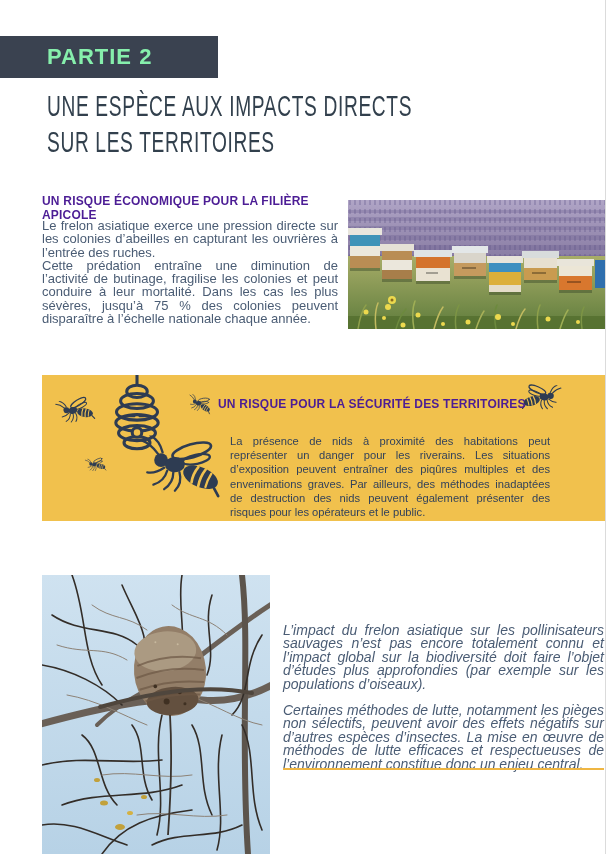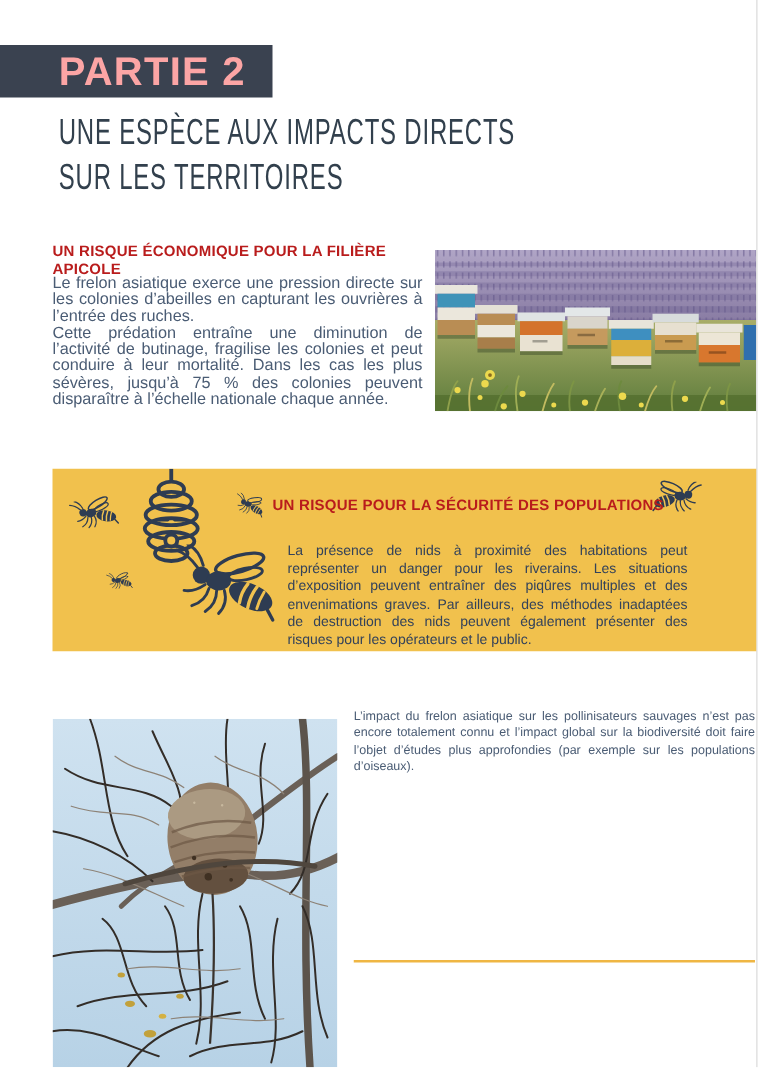--- a/index.html
+++ b/index.html
@@ -1,43 +1,43 @@
 <!DOCTYPE html>
 <html><head>
 <meta charset="utf-8">
 <style>
   html,body{margin:0;padding:0;background:#fff;}
   .page{position:relative;width:610px;height:854px;background:#ffffff;overflow:hidden;
         font-family:"Liberation Sans","DejaVu Sans",sans-serif;}
   .abs{position:absolute;}
   
   .band{left:0;top:36px;width:218px;height:42px;background:#3A4250;display:flex;align-items:center;}
-  .band .part{margin-left:47px;font-size:32px;font-weight:bold;color:#fca5a5;letter-spacing:1px;}
+  .band .part{margin-left:47px;font-size:22px;font-weight:bold;color:#86efac;letter-spacing:1px;}
   .doc-title{left:47px;top:88px;color:#32404D;font-size:29px;line-height:36px;
              transform:scaleX(0.66);transform-origin:0 0;white-space:nowrap;font-weight:400;letter-spacing:1px;}
   .doc-title span{display:block;}
   
-  .sec-heading{font-size:12px;font-weight:bold;color:#b91c1c;letter-spacing:0.2px;}
+  .sec-heading{font-size:12px;font-weight:bold;color:#4c1d95;letter-spacing:0.2px;}
   .body-text{font-size:13px;line-height:13.3px;color:#4A5C74;text-align:justify;}
   .body-text p{margin:0;}
   .body-text p + p{margin-top:0;}
   
   .s1-heading{left:42px;top:194px;width:310px;}
   .s1-body{left:42px;top:219px;width:296px;}
   .apiary{left:348px;top:200px;width:257px;height:129px;overflow:hidden;}
   
   .ybox{left:42px;top:375px;width:563px;height:146px;background:#F1C14D;}
   .ybox .sec-heading{position:absolute;left:176px;top:22px;width:360px;}
   .ybox-body{position:absolute;left:176px;top:47px;width:344px;font-size:11.2px;line-height:14.2px;
              color:#33425A;text-align:justify;}
   .icon{position:absolute;}
   
   .nest{left:42px;top:575px;width:228px;height:279px;overflow:hidden;}
   .s3-heading{left:283px;top:572px;width:320px;}
-  .s3-body{left:283px;top:567px;width:321px;font-size:10px;line-height:13.4px;}
+  .s3-body{left:283px;top:624px;width:321px;font-size:14px;line-height:13.4px;font-style:italic;}
   .s3-body p+p{margin-top:13px;}
   .yellow-rule{left:283px;top:768px;width:321px;height:2px;background:#EFB643;}
   .edge-line{left:605px;top:0;width:1px;height:854px;background:#DBDBDB;}
   svg{display:block;}
 </style>
 </head>
 <body>
 
 <svg width="0" height="0" style="position:absolute" aria-hidden="true">
   <defs>
@@ -223,21 +223,21 @@
       </svg>
     <svg class="icon" style="left:93px;top:60px;width:92px;height:70px" viewBox="0 0 120 90">
         <use href="#hornet"></use>
       </svg>
     <svg class="icon" style="left:145px;top:20px;width:26px;height:20px;transform:rotate(8deg)" viewBox="0 0 120 90">
         <use href="#hornet"></use>
       </svg>
     <svg class="icon" style="left:478px;top:8px;width:42px;height:32px;transform:scaleX(-1) rotate(-8deg)" viewBox="0 0 120 90">
         <use href="#hornet"></use>
       </svg>
-    <div class="sec-heading">UN RISQUE POUR LA SÉCURITÉ DES POPULATIONS</div>
+    <div class="sec-heading">UN RISQUE POUR LA SÉCURITÉ DES TERRITOIRES</div>
     <div class="ybox-body">
       <p style="margin:12px">La présence de nids à proximité des habitations peut représenter un danger pour les riverains. Les situations d’exposition peuvent entraîner des piqûres multiples et des envenimations graves. Par ailleurs, des méthodes inadaptées de destruction des nids peuvent également présenter des risques pour les opérateurs et le public.</p>
     </div>
   </div>
 
   <div class="abs nest">
     <svg width="228" height="279" viewBox="0 0 228 279">
       <defs>
         <linearGradient id="skyg" x1="0" y1="0" x2="0" y2="1">
           <stop offset="0" stop-color="#cfe2f0"></stop>
@@ -307,17 +307,18 @@
           <ellipse cx="78" cy="252" rx="5" ry="3"></ellipse>
         <ellipse cx="102" cy="222" rx="3" ry="2"></ellipse>
           <ellipse cx="88" cy="238" rx="3" ry="2" fill="#d4b143"></ellipse>
         <ellipse cx="55" cy="205" rx="3" ry="2"></ellipse>
       </g>
     </svg>
   </div>
 
   <div class="abs body-text s3-body">
     <p>L’impact du frelon asiatique sur les pollinisateurs sauvages n’est pas encore totalement connu et l’impact global sur la biodiversité doit faire l’objet d’études plus approfondies (par exemple sur les populations d’oiseaux).</p>
+    <p>Certaines méthodes de lutte, notamment les pièges non sélectifs, peuvent avoir des effets négatifs sur d’autres espèces d’insectes. La mise en œuvre de méthodes de lutte efficaces et respectueuses de l’environnement constitue donc un enjeu central.</p>
   </div>
 
   <div class="abs yellow-rule"></div>
 
 </div>
 
 </body></html>

